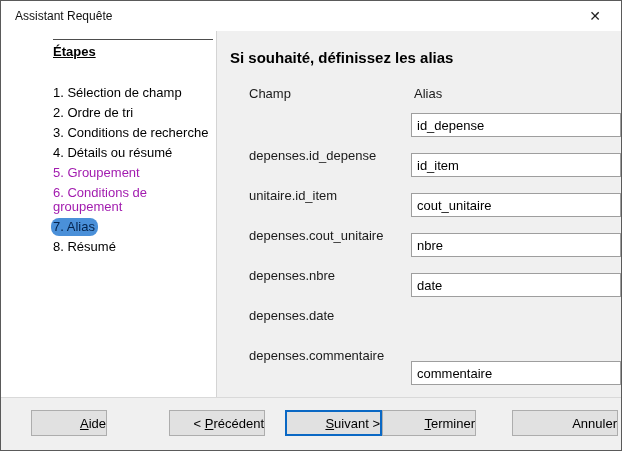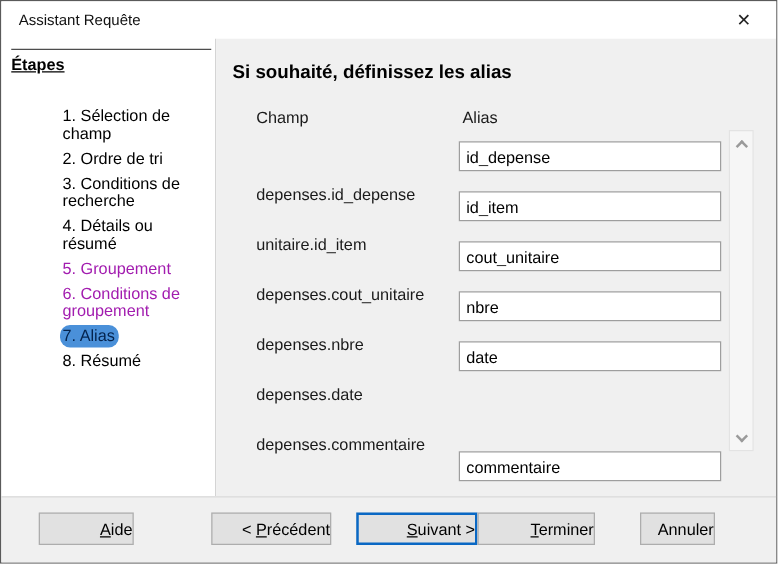--- a/index.html
+++ b/index.html
@@ -32,20 +32,21 @@
     width: 42px; height: 30px;
     display: flex; align-items: center; justify-content: center;
     font-size: 14px; color: #222;
     cursor: default;
   }
   
   .body {
     position: relative;
     display: flex;
     height: 366px;
+    padding-left: 44px;
   }
   .sidebar {
     position: relative;
     width: 172px;
     background: #ffffff;
     border-right: 1px solid #d4d4d4;
     flex: none;
   }
   .steps-rule {
     position: absolute; left: 8px; top: 8px;
@@ -55,21 +56,20 @@
     position: absolute; left: 8px; top: 13px;
     font-weight: bold; text-decoration: underline;
     font-size: 13px; color: #000;
   }
   .steps-list { position: absolute; left: 0; top: 52px; right: 0; }
   .step {
     padding: 3px 4px 3px 8px;
     line-height: 14px;
     font-size: 13px;
     color: #000;
-    margin-left: 41px;
   }
   .step.disabled { color: #a21caf; }
   .step .hl {
     display: inline;
   }
   .step.selected .hl {
     background: #4a90d9;
     color: #04234d;
     padding: 1px 3px 2px 2px;
     margin-left: -2px;
@@ -135,21 +135,21 @@
     font-family: "Liberation Sans", sans-serif;
     font-size: 13px; color: #000;
     display: flex; align-items: center; justify-content: flex-end;
     cursor: default;
   }
   .btn .u { text-decoration: underline; }
   .btn-help   { left: 30px;  width: 76px; }
   .btn-back   { left: 168px; width: 96px; }
   .btn-next   { left: 284px; width: 97px; border: 2px solid #0a68c4; }
   .btn-finish { left: 381px; width: 94px; }
-  .btn-cancel { left: 511px; width: 60px; }
+  .btn-cancel { left: 511px; width: 106px; }
 </style>
 </head>
 <body>
 
 <div class="dialog">
 
   <div class="titlebar">
     <span class="title">Assistant Requête</span>
     <div class="close-btn">
       <span>✕</span>

